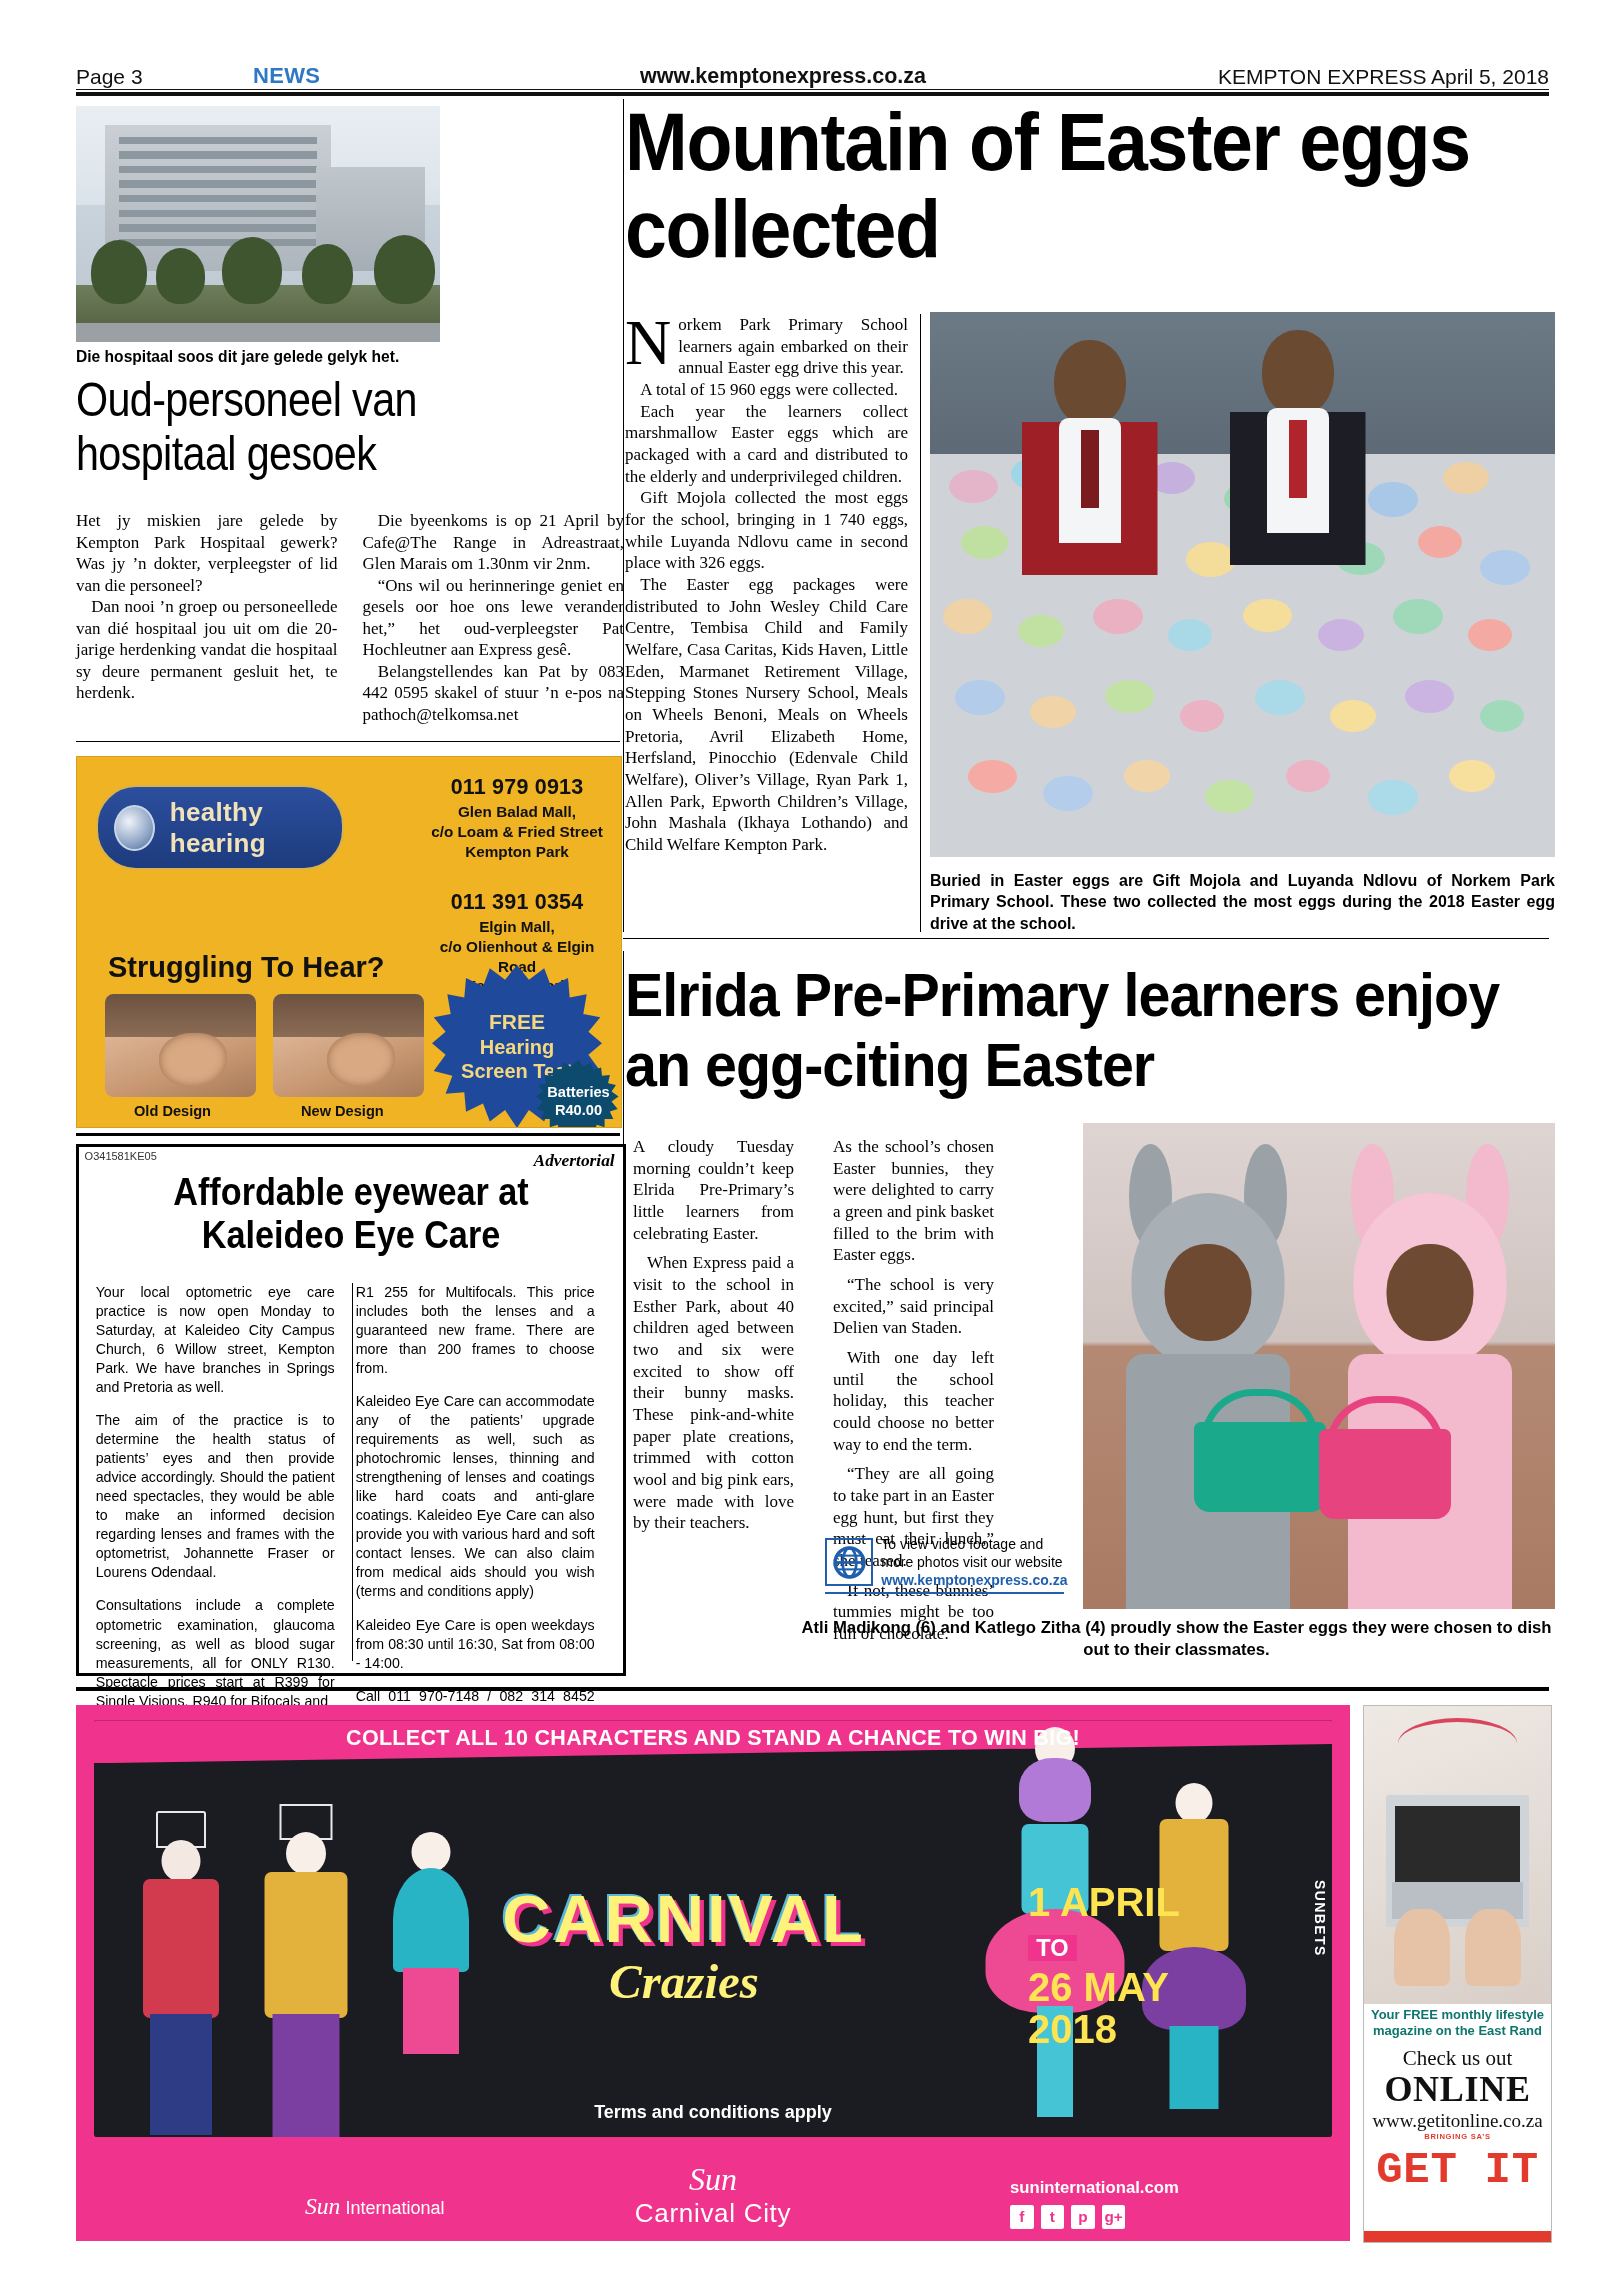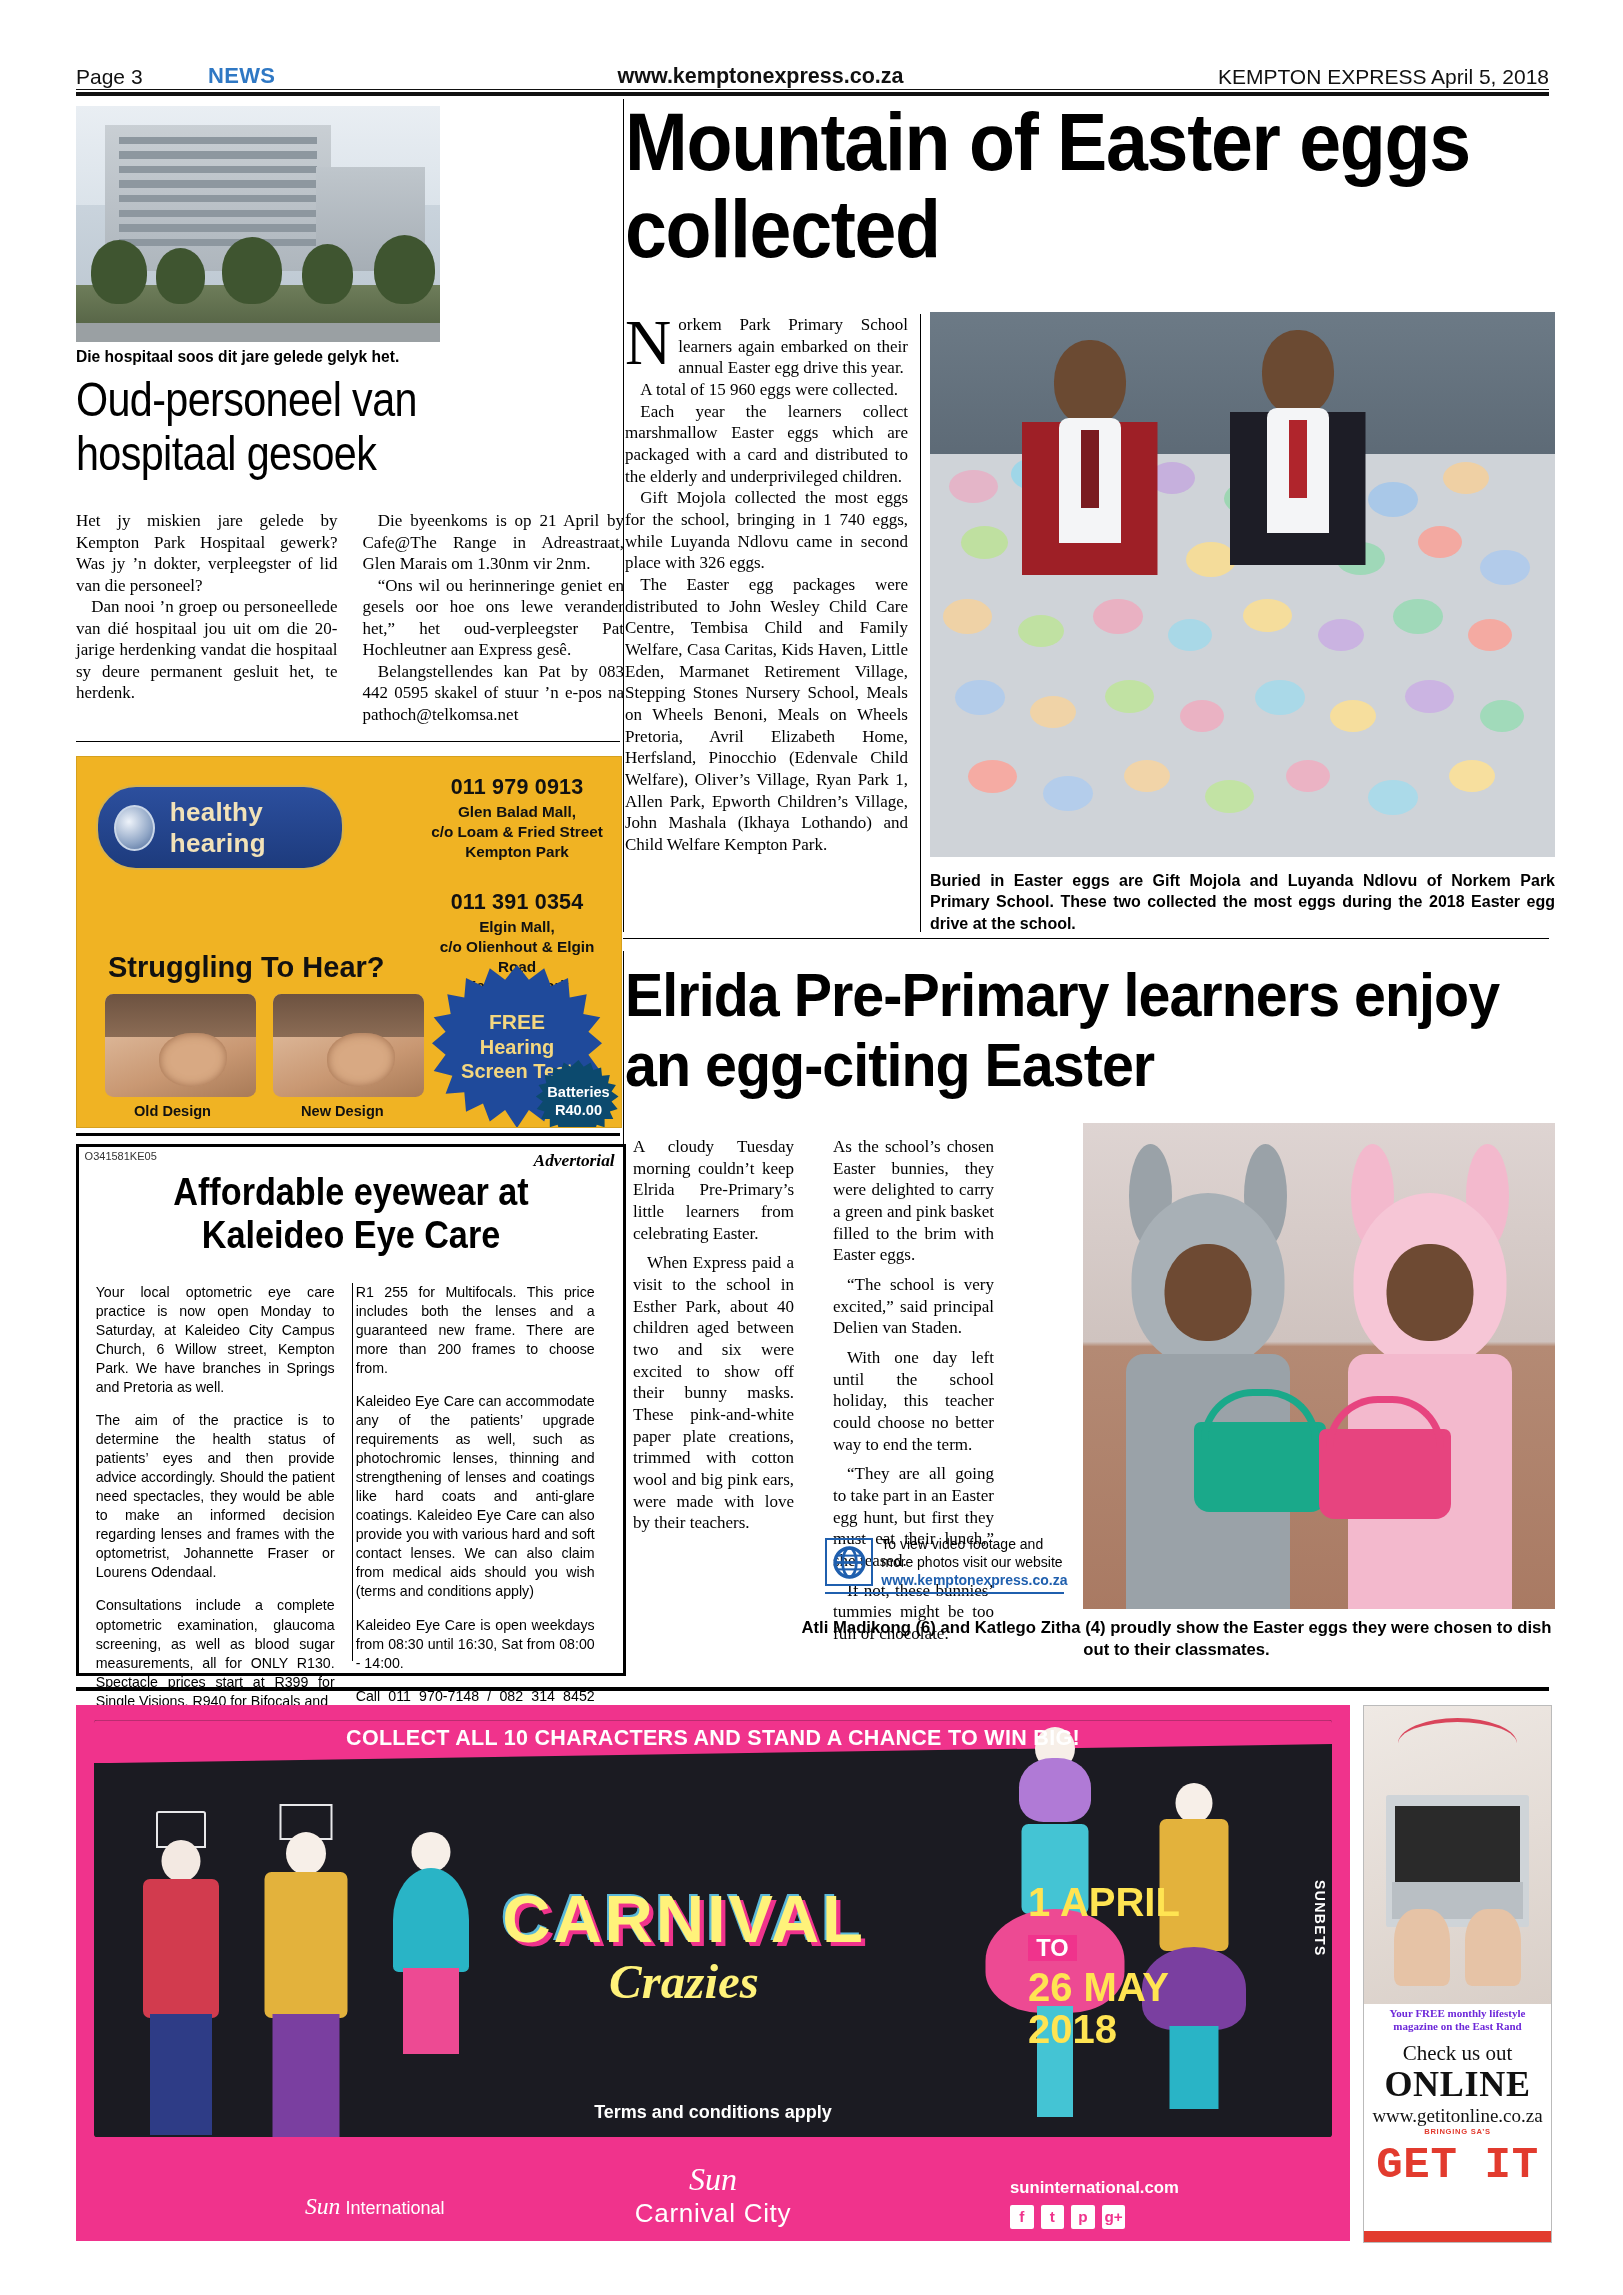--- a/index.html
+++ b/index.html
@@ -3,21 +3,21 @@
 <meta charset="utf-8">
 <style>
   html,body{margin:0;padding:0;background:#ffffff;}
   body{width:1624px;height:2295px;font-family:"Liberation Serif",serif;color:#000;position:relative;overflow:hidden;}
 
   .page{position:absolute;left:0;top:0;width:1624px;height:2295px;background:#fff;}
 
   
   .masthead{position:absolute;left:76px;top:52px;width:1473px;height:37px;display:flex;align-items:flex-end;}
   .mh-page{font-family:"Liberation Sans",sans-serif;font-size:21px;font-weight:400;color:#111;width:132px;}
-  .mh-news{font-family:"Liberation Sans",sans-serif;font-size:22px;font-weight:700;color:#2f78c4;letter-spacing:0.3px;width:229px;}
+  .mh-news{font-family:"Liberation Sans",sans-serif;font-size:22px;font-weight:700;color:#2f78c4;letter-spacing:0.3px;width:229px;margin-left:45px;}
   .mh-url{font-family:"Liberation Sans",sans-serif;font-size:21.5px;font-weight:700;color:#111;flex:1;text-align:center;padding-right:76px;}
   .mh-right{font-family:"Liberation Sans",sans-serif;font-size:21px;font-weight:400;color:#111;text-align:right;width:389px;}
   .mh-rule{position:absolute;left:76px;top:92px;width:1473px;height:4.2px;background:#111;}
   .mh-rule:after{content:"";position:absolute;left:0;top:-3.5px;width:100%;height:1.4px;background:#111;}
 
   
   .vrule{position:absolute;background:#000;width:1.4px;}
   .hrule{position:absolute;background:#000;height:1.4px;}
 
   
@@ -169,21 +169,21 @@
 
   
   .ad-getit{position:absolute;left:1363px;top:1705px;width:187px;height:536px;border:0.7px solid #bbb;background:#fff;overflow:hidden;}
   .gi-photo{position:absolute;left:0;top:0;width:100%;height:298px;background:linear-gradient(160deg,#efe9e4,#d9cfc8);}
   .gi-lap{position:absolute;left:12%;top:30%;width:76%;height:44%;background:#cfd4d8;border-radius:2.8px;}
   .gi-lap .scr{position:absolute;left:6%;top:8%;width:88%;height:58%;background:#2a2a2a;}
   .gi-lap .kb{position:absolute;left:4%;bottom:6%;width:92%;height:28%;background:#b9bfc4;}
   .gi-hand{position:absolute;bottom:6%;width:30%;height:26%;background:#e6c3a6;border-radius:40% 40% 12% 12%;}
   .gi-yarn{position:absolute;left:18%;top:4%;width:64%;height:16%;border-top:4.9px solid #d9455b;border-radius:50%;}
   .gi-txt{position:absolute;left:0;top:301px;width:100%;text-align:center;}
-  .gi-free{font-family:Liberation Serif, serif;font-size:11px;font-weight:700;color:#6d28d9;line-height:1.22;}
+  .gi-free{font-family:Liberation Sans, sans-serif;font-size:13px;font-weight:700;color:#0f766e;line-height:1.22;}
   .gi-check{font-family:"Liberation Serif",serif;font-size:21px;color:#111;margin-top:7px;}
   .gi-online{font-family:"Liberation Serif",serif;font-size:36px;font-weight:700;color:#111;letter-spacing:0.7px;line-height:1;}
   .gi-url{font-family:"Liberation Serif",serif;font-size:19px;color:#111;margin-top:2.8px;}
   .gi-logo{font-family:Liberation Mono, monospace;font-size:44px;font-weight:700;color:#e23b2e;letter-spacing:0.7px;line-height:1;margin-top:7px;}
   .gi-kicker{font-family:"Liberation Sans",sans-serif;font-size:7.6px;font-weight:700;color:#e23b2e;letter-spacing:0.7px;}
   .gi-bar{position:absolute;left:0;bottom:0;width:100%;height:11px;background:#e23b2e;}
 </style>
 </head>
 <body>
 

